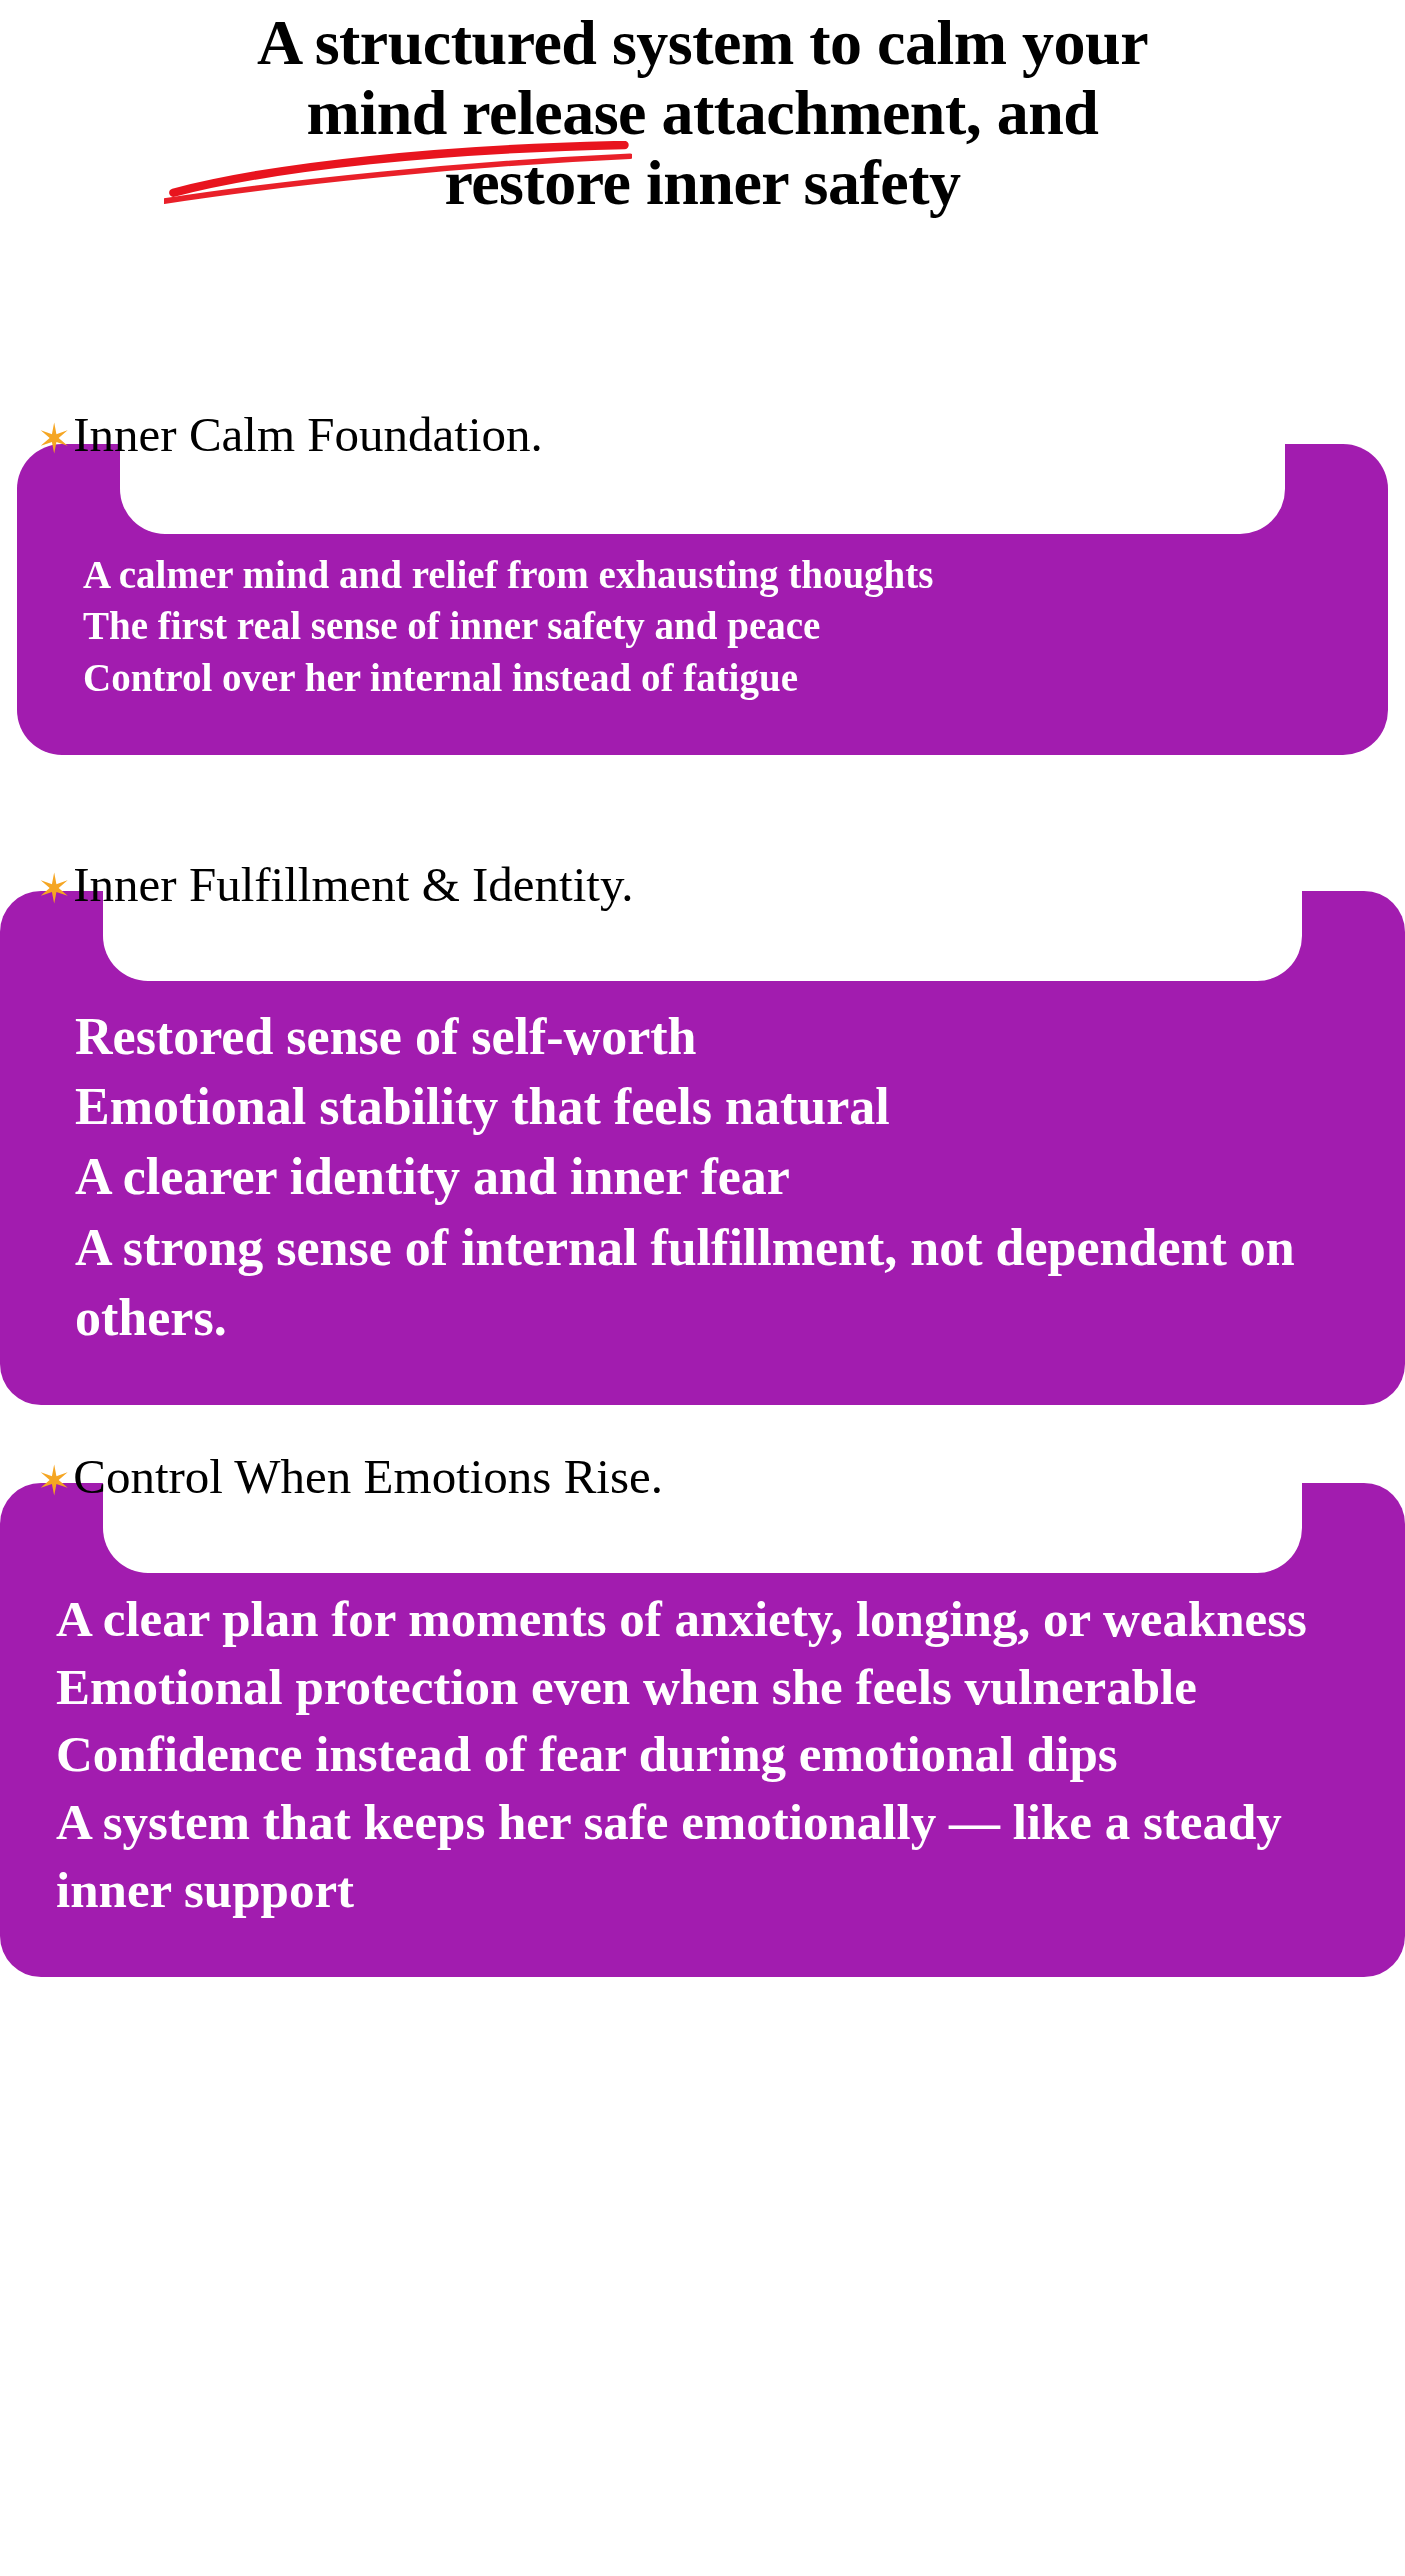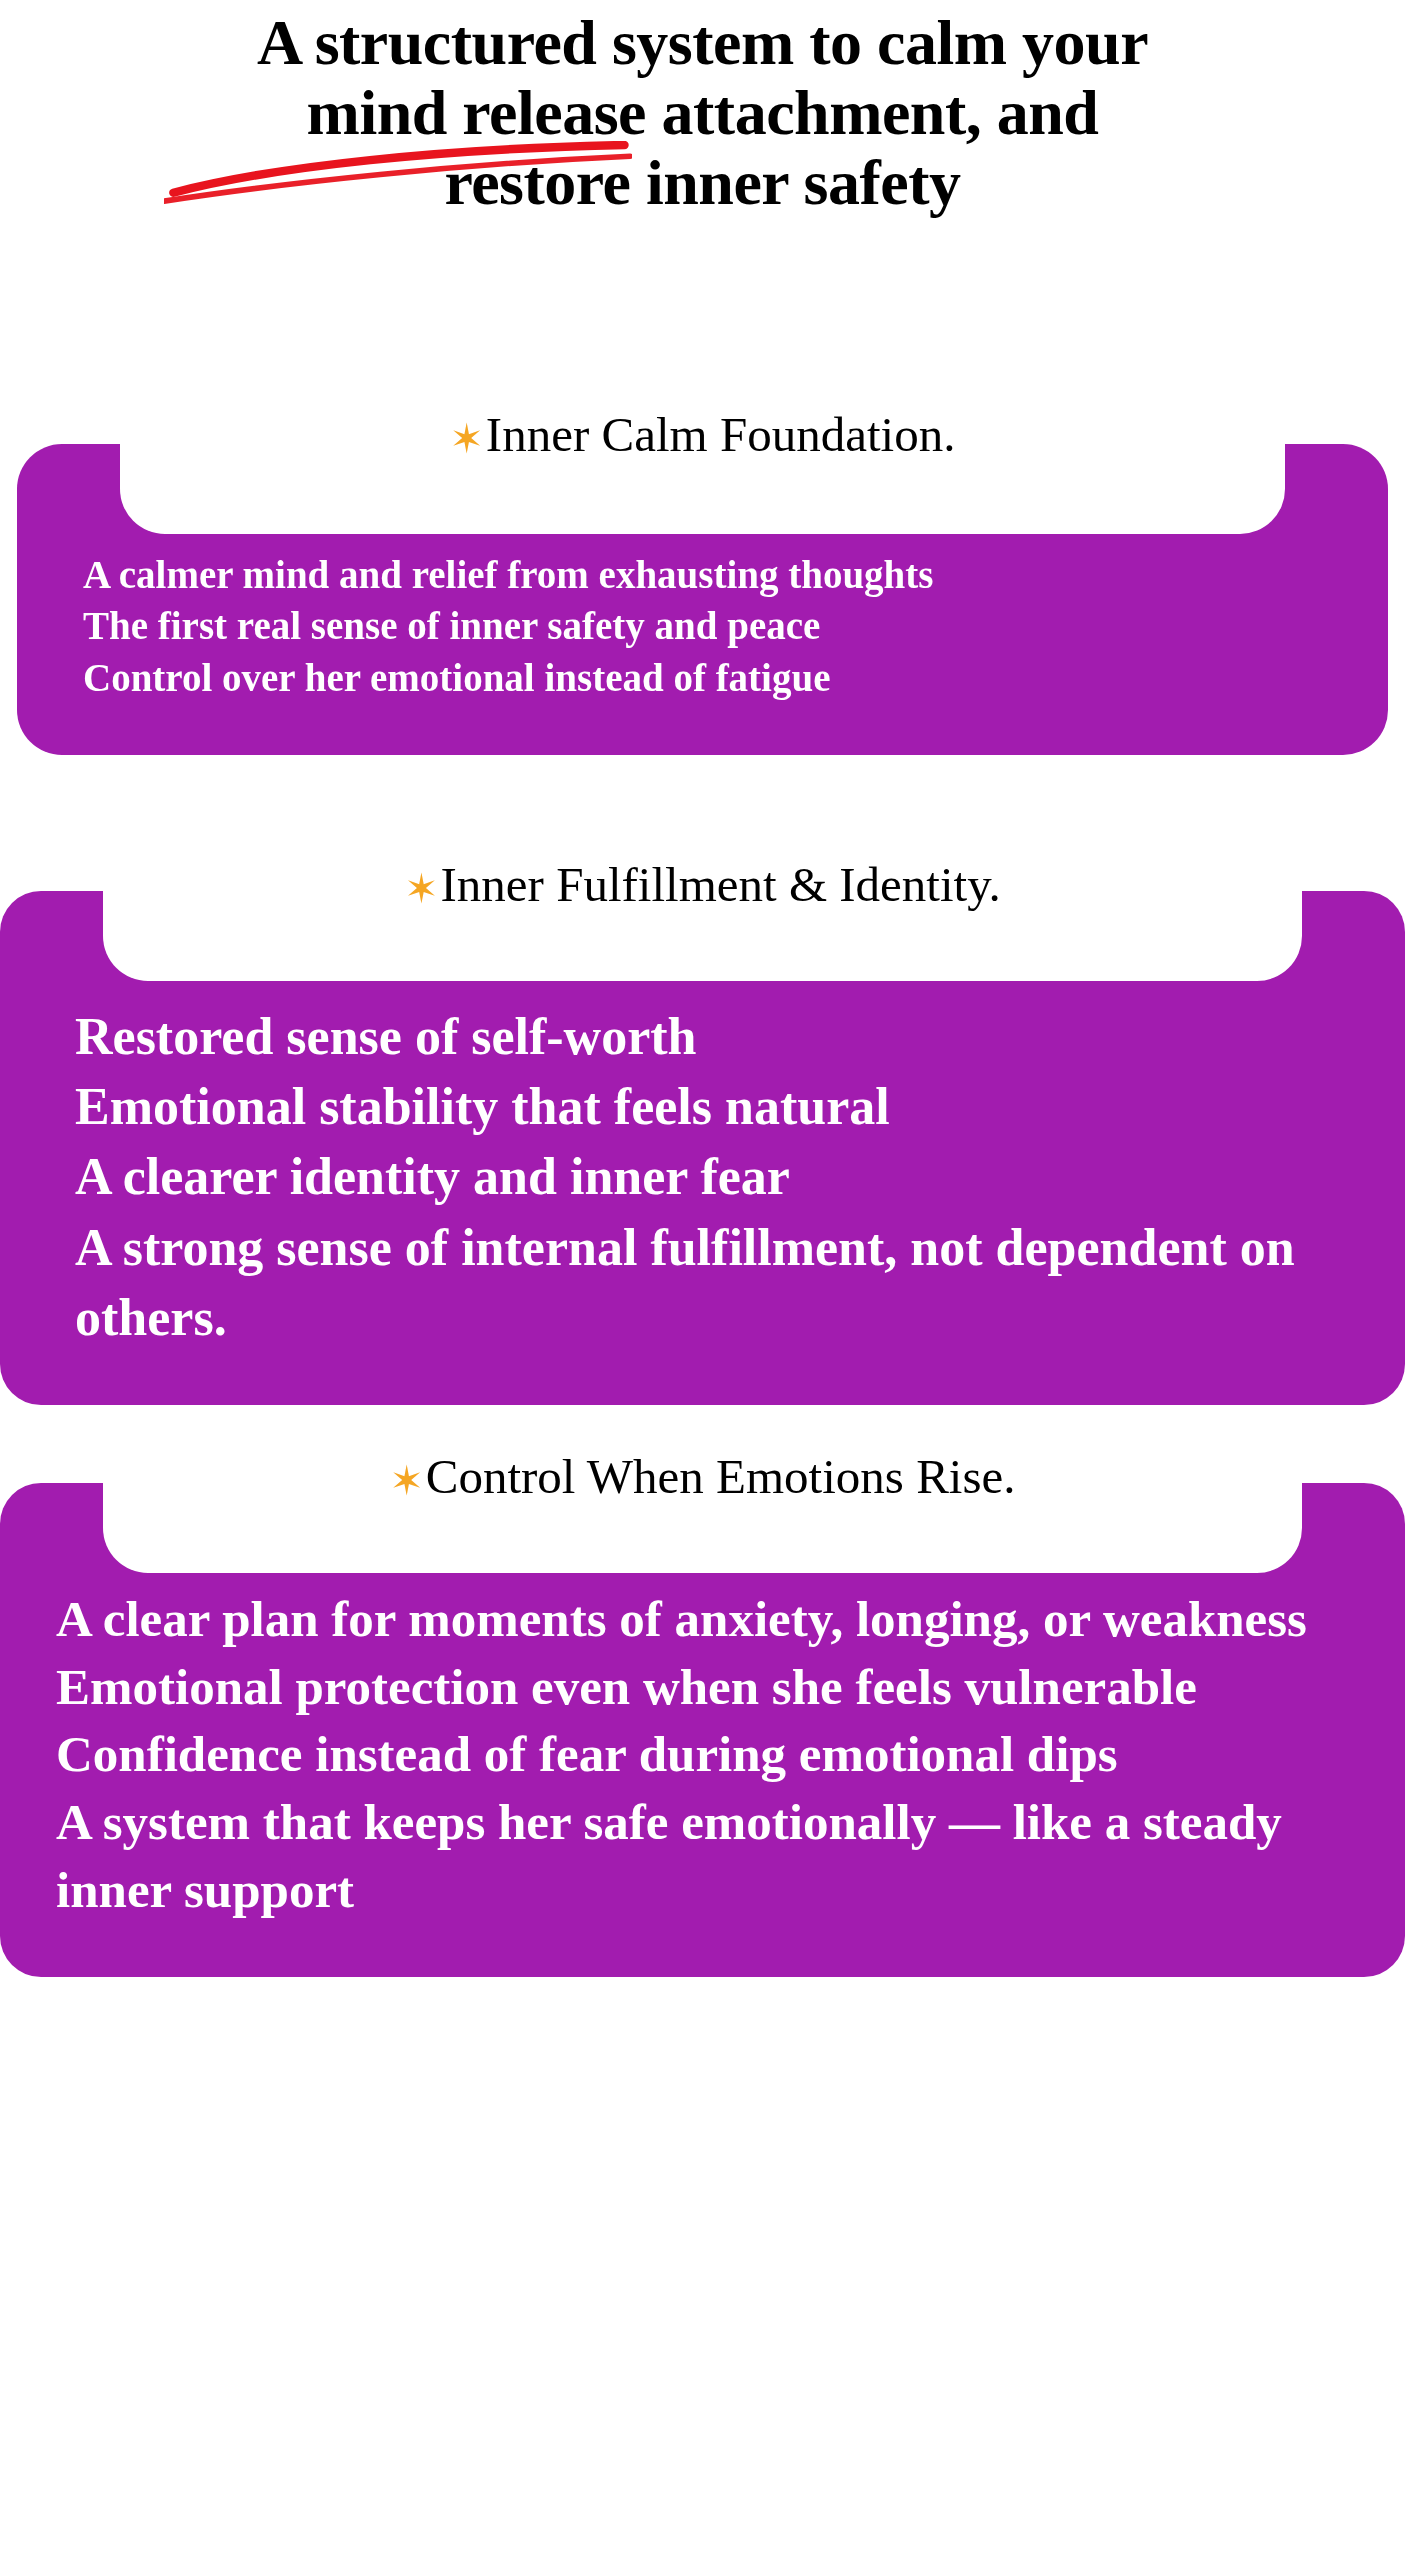--- a/index.html
+++ b/index.html
@@ -55,23 +55,22 @@
     position: relative;
     margin-bottom: 0;
   }
 
   .section-title {
     font-family: "Liberation Serif", "DejaVu Serif", serif;
     font-size: 49px;
     line-height: 1.2;
     color: #000000;
     font-weight: normal;
-    text-align: center;
-    margin: 0;
-    padding: 0 22px;
+    margin: 0;
+    padding: 0 37px;
     position: relative;
     z-index: 3;
     white-space: nowrap;
   }
   .section-title .star {
     color: #f5a623;
     font-size: 41px;
     vertical-align: -1.9px;
     margin-right: 1.9px;
   }
@@ -157,21 +156,21 @@
   <div class="sections">
 
     <div class="section">
       <div class="section-title" id="title-inner-calm">
         <span class="star">✶</span><span>Inner Calm Foundation.</span>
       </div>
       <div class="card" id="card-inner-calm">
         <div class="notch"></div>
         <p>A calmer mind and relief from exhausting thoughts</p>
         <p>The first real sense of inner safety and peace</p>
-        <p>Control over her emotional instead of fatigue</p>
+        <p>Control over her internal instead of fatigue</p>
       </div>
     </div>
 
     <div class="gap-a"></div>
 
     <div class="section">
       <div class="section-title">
         <span class="star">✶</span><span>Inner Fulfillment &amp; Identity.</span>
       </div>
       <div class="card" id="card-fulfillment">

